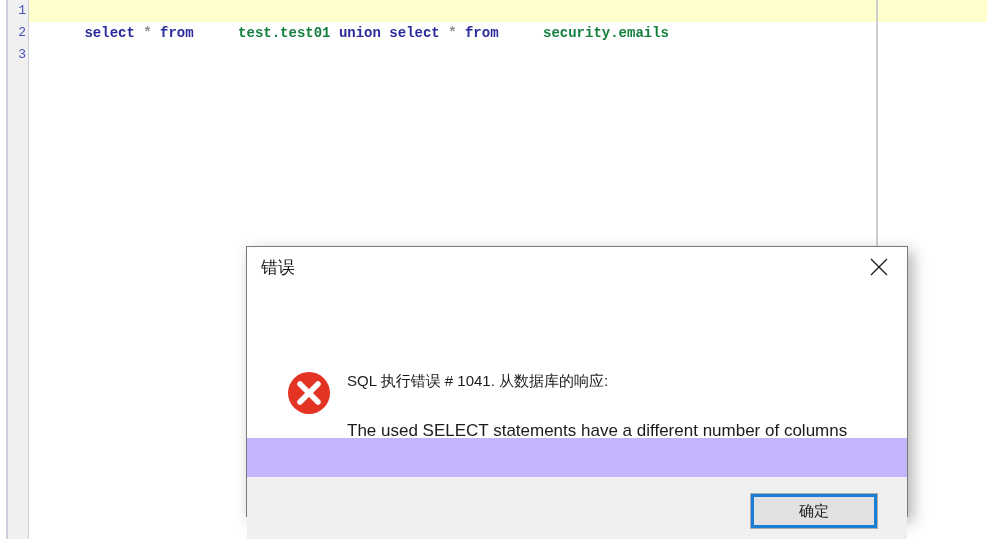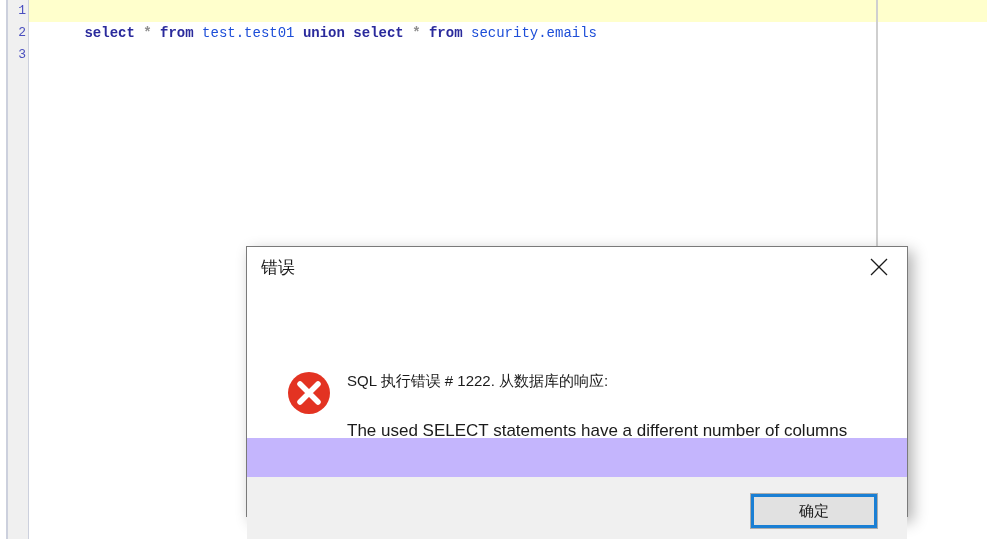--- a/index.html
+++ b/index.html
@@ -77,21 +77,21 @@
     font-family: "Liberation Mono", monospace;
     font-size: 14px;
     white-space: pre;
     padding-left: 5px;
   }
   .code-line.current {
     background: #ffffcc;
   }
   .tok-kw   { color: #2a2a9c; font-weight: bold; }
   .tok-star { color: #8f8f8f; font-weight: bold; }
-  .tok-id   { color: #1d4ed8; font-weight: normal; }
+  .tok-id   { color: #15803d; font-weight: bold; margin-left: 36px; }
   .tok-plain{ color: #1a1a3a; font-weight: bold; }
 
   
   #error-dialog {
     position: absolute;
     left: 246px;
     top: 246px;
     width: 662px;
     height: 271px;
     background: #c4b5fd;
@@ -224,20 +224,20 @@
     </div>
   </div>
 
   <div class="dlg-body">
     <div class="err-icon">
       <svg width="44" height="44" viewBox="0 0 44 44" aria-hidden="true">
         <circle cx="22" cy="22" r="21" fill="#e33322"></circle>
         <path d="M13 13 L31 31 M31 13 L13 31" stroke="#ffffff" stroke-width="5.5" stroke-linecap="round"></path>
       </svg>
     </div>
-    <div class="msg-line1">SQL 执行错误 # 1222. 从数据库的响应:</div>
+    <div class="msg-line1">SQL 执行错误 # 1041. 从数据库的响应:</div>
     <div class="msg-line2">The used SELECT statements have a different number of columns</div>
   </div>
 
   <div class="dlg-footer">
     <div class="ok-button">确定</div>
   </div>
 </div>
 
 </body></html>

